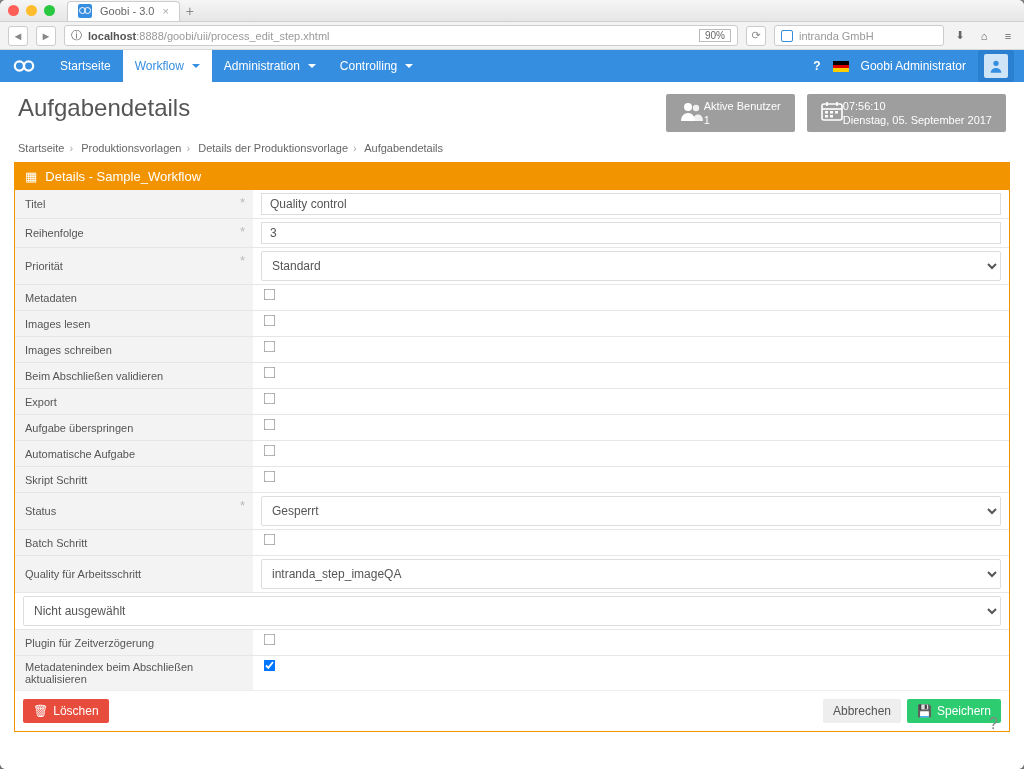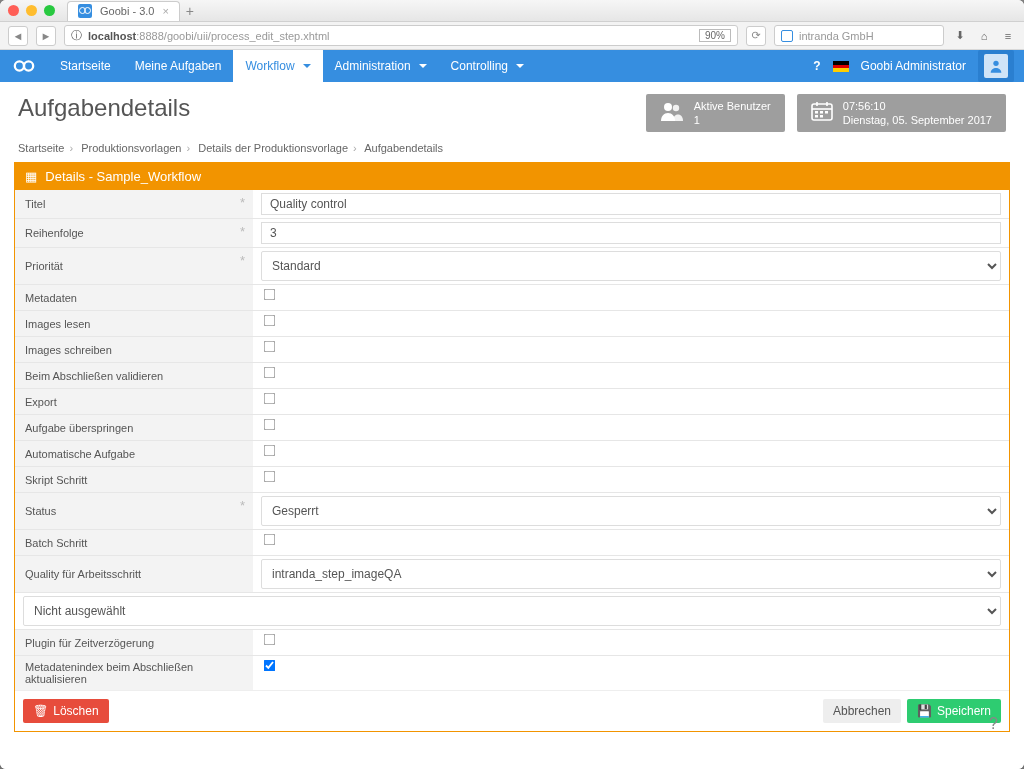--- a/index.html
+++ b/index.html
@@ -36,21 +36,21 @@
 .navitem.active{background:#fff;color:#368ee0}
 .navright{margin-left:auto;display:flex;align-items:center;gap:12px}
 .flag{width:16px;height:11px;background:linear-gradient(#000 33%,#dd0000 33% 66%,#ffce00 66%)}
 .userblock{display:flex;align-items:center;gap:8px;background:#2a7fd0;padding:4px 6px;border-radius:2px}
 .usericon{width:24px;height:24px;background:#d0e4f7;border-radius:2px;display:flex;align-items:center;justify-content:center}
 .caret::after{content:"";display:inline-block;border:4px solid transparent;border-top-color:currentColor;margin-left:4px;transform:translateY(2px)}
 
 
 .pagehead{padding:12px 18px 10px;display:flex;align-items:flex-start;gap:12px}
 .pagetitle{font-size:24px;font-weight:300;color:#555;flex:1}
-.infobox{background:#9e9e9e;color:#fff;border-radius:2px;display:flex;align-items:center;gap:10px;padding:6px 14px;font-size:11px}
+.infobox{background:#9e9e9e;color:#fff;border-radius:2px;display:flex;align-items:center;gap:0;padding:6px 14px;font-size:11px}
 .infobox .big{font-size:20px}
 .infobox .col{display:flex;flex-direction:column;gap:2px}
 .breadcrumb{padding:0 18px 8px;font-size:11px;color:#666}
 .breadcrumb a{color:#666;text-decoration:none}
 .breadcrumb .sep{margin:0 5px;color:#aaa}
 
 
 .panel{margin:0 14px 14px;border:1px solid #f29400}
 .panel-h{background:#f29400;color:#fff;padding:6px 10px;font-size:13px;display:flex;align-items:center;gap:8px}
 .formrow{display:flex;border-top:1px solid #e6e6e6;min-height:26px;align-items:flex-start}
@@ -119,23 +119,20 @@
 
     <div class="appnav">
       <div class="logo">
         <svg viewBox="0 0 24 24">
             <circle cx="7" cy="12" r="5" fill="none" stroke="#fff" stroke-width="2.5"></circle>
             <circle cx="17" cy="12" r="5" fill="none" stroke="#fff" stroke-width="2.5"></circle>
           </svg>
       </div>
       <div class="navitem">
           <span>Startseite</span>
-        </div>
-      <div class="navitem">
-          <span>Meine Aufgaben</span>
         </div>
       <div class="navitem active caret">
           <span>Workflow</span>
         </div>
       <div class="navitem caret">
           <span>Administration</span>
         </div>
       <div class="navitem caret">
           <span>Controlling</span>
         </div>

